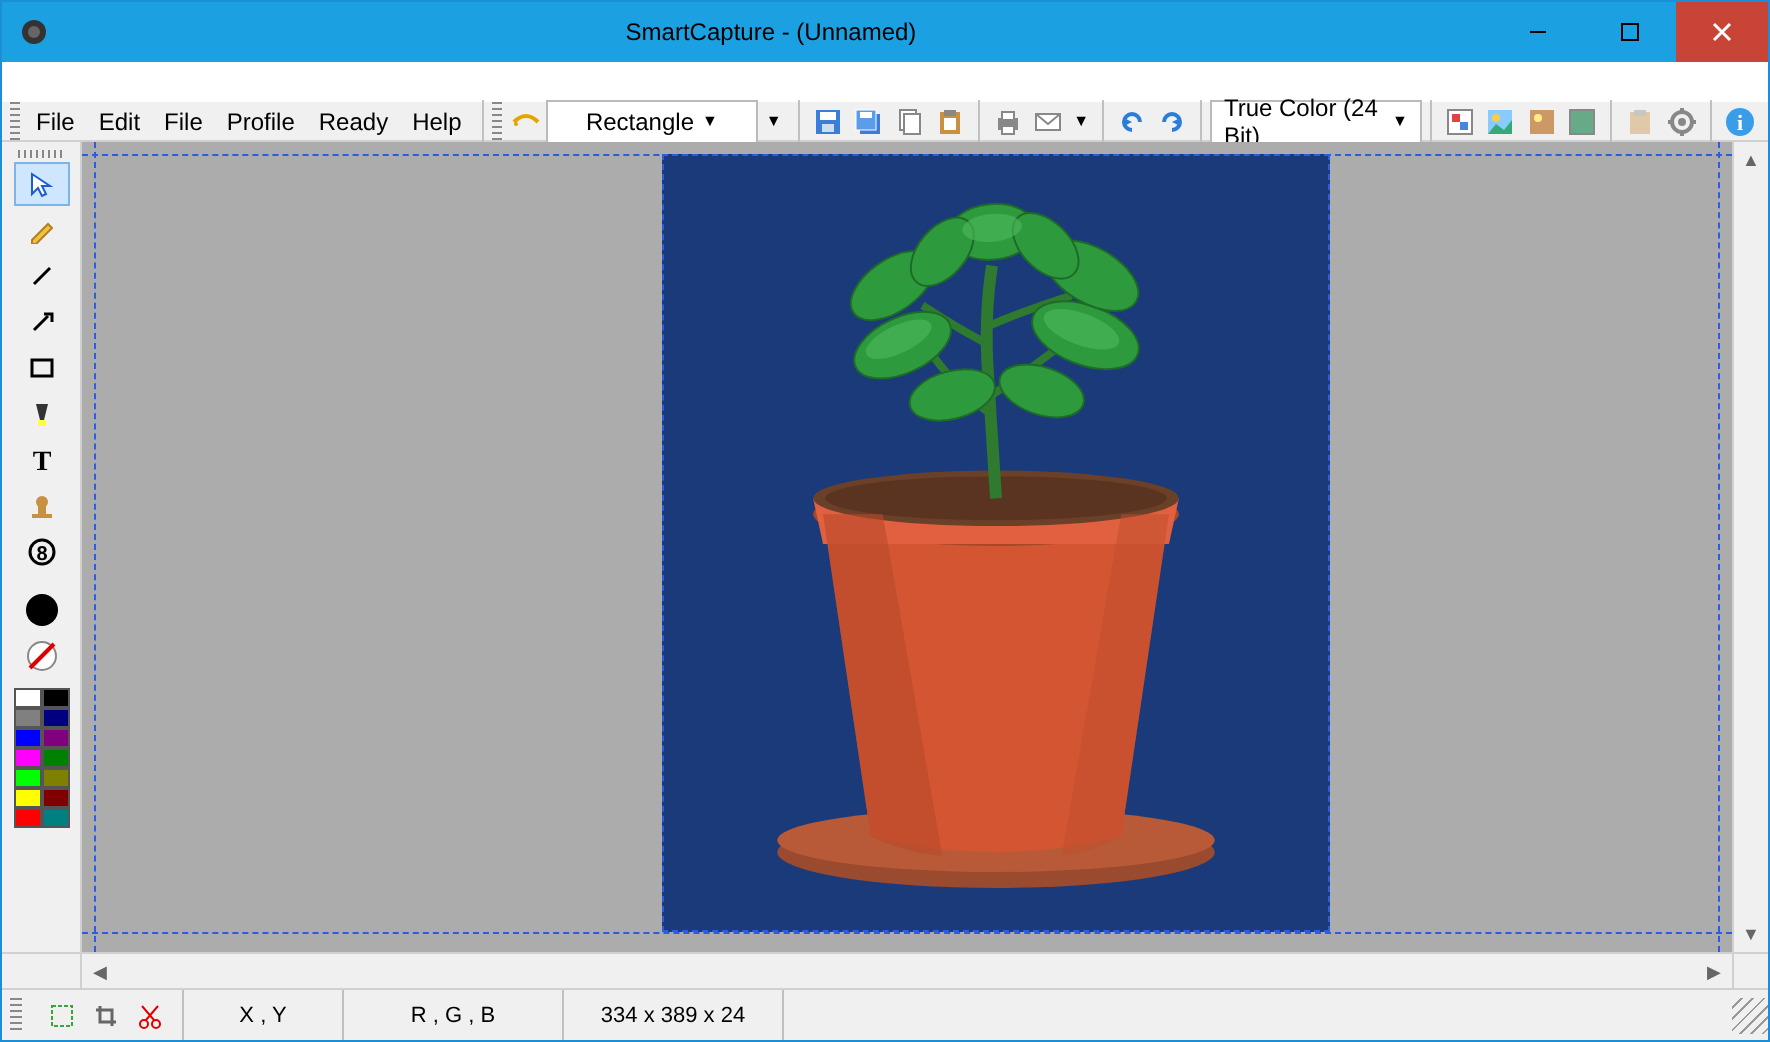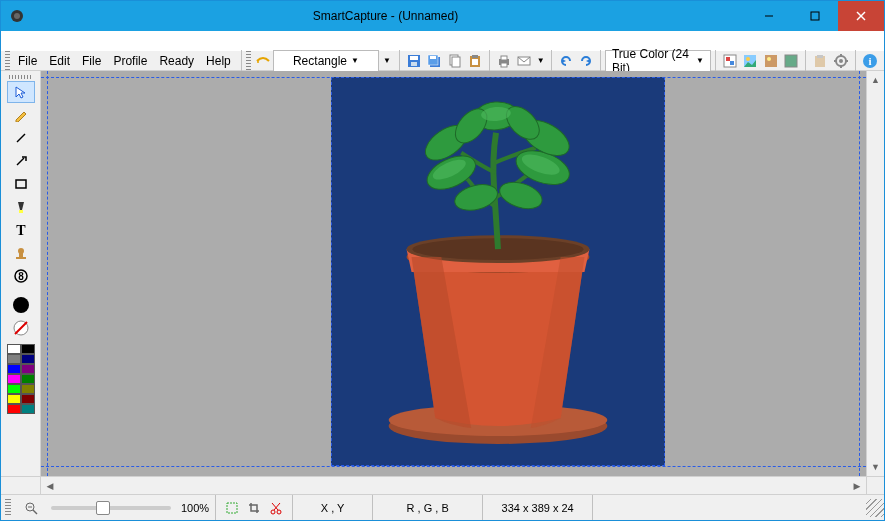--- a/index.html
+++ b/index.html
@@ -386,33 +386,20 @@
 <div class="hscroll-row">
   <div style="width:40px;border-right:1px solid #d0d0d0"></div>
   <div class="arr">◀</div>
   <div class="track"></div>
   <div class="arr">▶</div>
   <div style="width:18px;border-left:1px solid #d0d0d0"></div>
 </div>
 
 <div class="statusbar">
   <div style="width:6px;height:18px;background:repeating-linear-gradient(to bottom,#888 0 1px,transparent 1px 3px);margin:0 4px"></div>
-  <div class="panel" style="gap:4px">
-    <div class="mini">
-        <svg width="14" height="14">
-          <circle cx="6" cy="6" r="4" fill="none" stroke="#666"></circle>
-          <line x1="9" y1="9" x2="13" y2="13" stroke="#666" stroke-width="1.5"></line>
-          <line x1="4" y1="6" x2="8" y2="6" stroke="#666"></line>
-        </svg>
-      </div>
-    <div class="zoom-slider">
-        <div class="thumb"></div>
-      </div>
-    <span>100%</span>
-  </div>
   <div class="panel" style="gap:2px">
     <div class="mini">
         <svg width="14" height="14">
           <rect x="2" y="2" width="10" height="10" fill="none" stroke="#3a3" stroke-dasharray="2 1"></rect>
         </svg>
       </div>
     <div class="mini">
         <svg width="14" height="14">
           <path d="M4 2 L4 10 L12 10 M2 4 L10 4 L10 12" fill="none" stroke="#666" stroke-width="1.5"></path>
         </svg>

